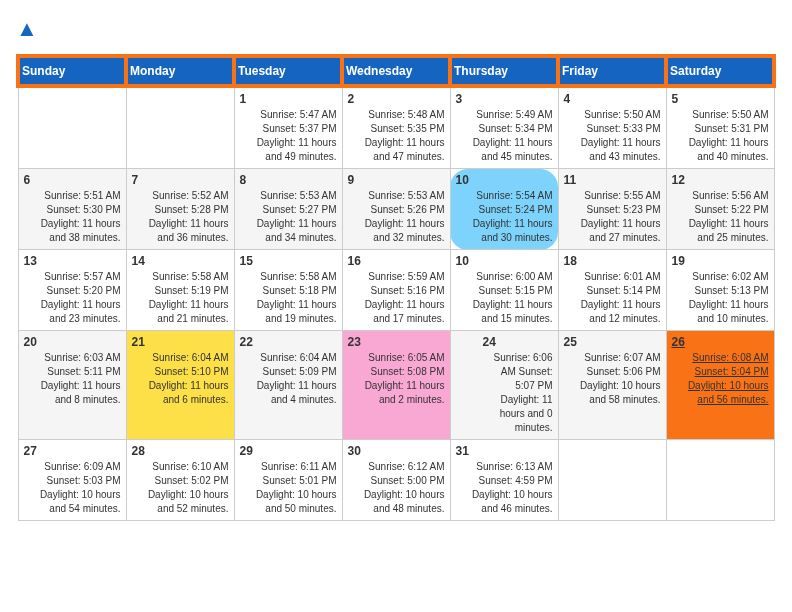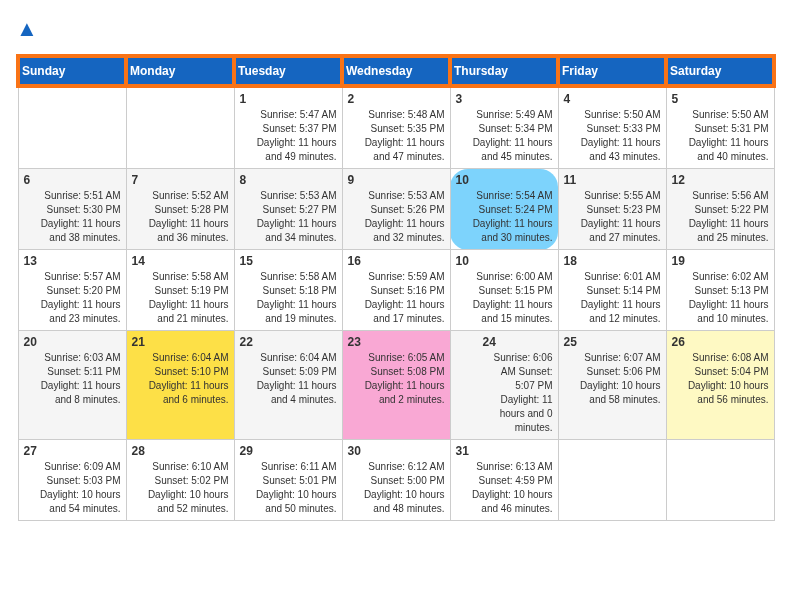--- a/index.html
+++ b/index.html
@@ -301,21 +301,21 @@
 Daylight: 11 hours
 and 0 minutes.</div>
         </td>
         <td style="background: rgb(245, 245, 245);">
           <span class="day-num">25</span>
           <div class="day-info">Sunrise: 6:07 AM
 Sunset: 5:06 PM
 Daylight: 10 hours
 and 58 minutes.</div>
         </td>
-        <td style="background: #fef9c3;">
+        <td style="background: #f97316; text-decoration: underline;">
           <span class="day-num">26</span>
           <div class="day-info">Sunrise: 6:08 AM
 Sunset: 5:04 PM
 Daylight: 10 hours
 and 56 minutes.</div>
         </td>
       </tr>
       <tr>
         <td>
           <span class="day-num">27</span>

